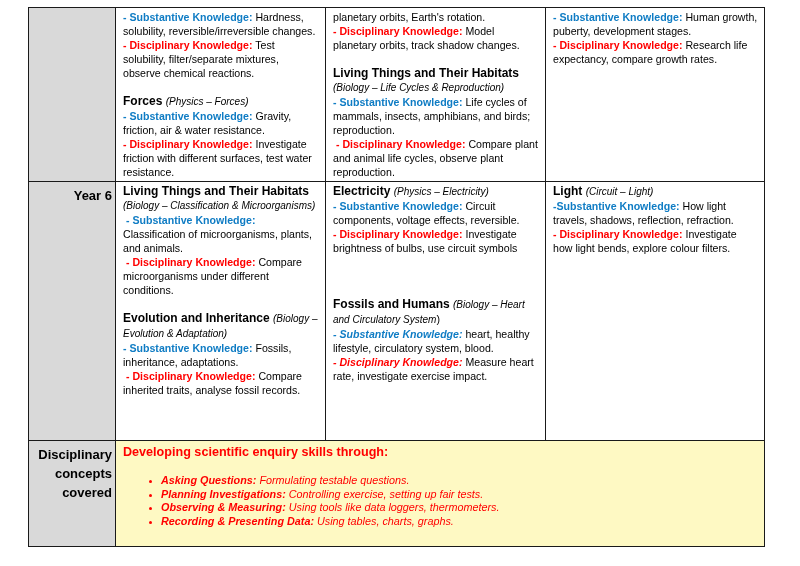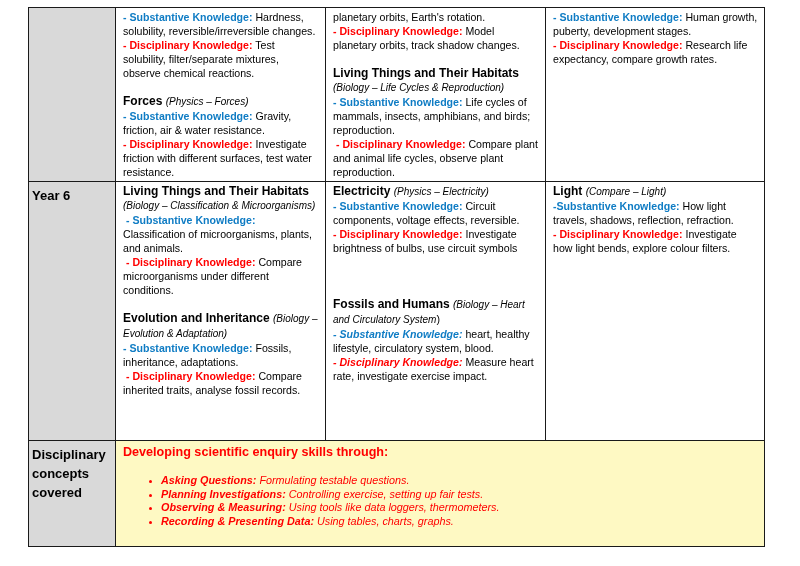--- a/index.html
+++ b/index.html
@@ -9,21 +9,21 @@
     font-family:"Liberation Sans","DejaVu Sans",sans-serif;
   }
   .page{position:absolute;inset:0;background:#ffffff;}
   table.curr{
     position:absolute;left:28px;top:7px;
     border-collapse:collapse;table-layout:fixed;
   }
   td{border:1px solid #1a1a1a;vertical-align:top;overflow:hidden;}
   td.label-cell{
     background:var(--grey,#d9d9d9);
-    font-weight:bold;text-align:left;
+    font-weight:bold;text-align:right;
     font-size:13px;line-height:19px;
     padding:4px 3px 2px 3px;
   }
   td.content-cell{
     font-size:10.6px;line-height:14px;
     padding:2px 6px 2px 7px;
     background:#ffffff;
   }
   .para{min-height:14px;}
   .run-p{}
@@ -102,21 +102,21 @@
             <div class="para"><span class="run-sk">- Substantive Knowledge:</span><span class="run-p"> Circuit components, voltage effects, reversible.</span></div>
             <div class="para"><span class="run-dk">- Disciplinary Knowledge:</span><span class="run-p"> Investigate brightness of bulbs, use circuit symbols</span></div>
             <div class="para">&nbsp;</div>
             <div class="para">&nbsp;</div>
             <div class="para">&nbsp;</div>
             <div class="para"><span class="run-b">Fossils and Humans </span><span class="run-i">(Biology – Heart and Circulatory System</span><span class="run-p">)</span></div>
             <div class="para"><span class="run-ski">- Substantive Knowledge:</span><span class="run-p"> heart, healthy lifestyle, circulatory system, blood.</span></div>
             <div class="para"><span class="run-dki">- Disciplinary Knowledge:</span><span class="run-p"> Measure heart rate, investigate exercise impact.</span></div>
           </td>
         <td class="content-cell">
-            <div class="para"><span class="run-b">Light </span><span class="run-i">(Compare – Light)</span></div>
+            <div class="para"><span class="run-b">Light </span><span class="run-i">(Circuit – Light)</span></div>
             <div class="para"><span class="run-sk">-Substantive Knowledge:</span><span class="run-p"> How light travels, shadows, reflection, refraction.</span></div>
             <div class="para"><span class="run-dk">- Disciplinary Knowledge:</span><span class="run-p"> Investigate how light bends, explore colour filters.</span></div>
           </td>
       </tr>
       <tr style="height:82px">
         <td class="label-cell">Disciplinary concepts covered</td>
         <td class="footer-cell" colspan="3">
           <div class="enquiry-heading">Developing scientific enquiry skills through:</div>
           <ul class="enquiry-list">
               <li><span class="bullet-label">Asking Questions:</span><span class="bullet-text"> Formulating testable questions.</span></li>

